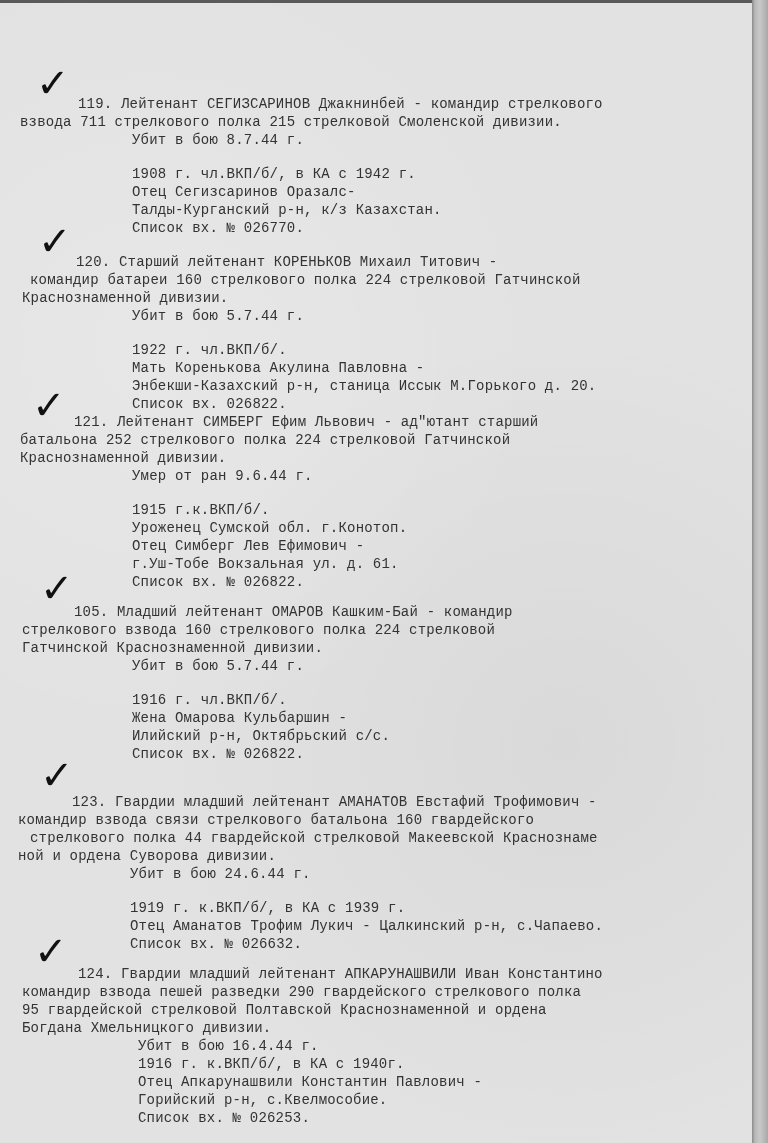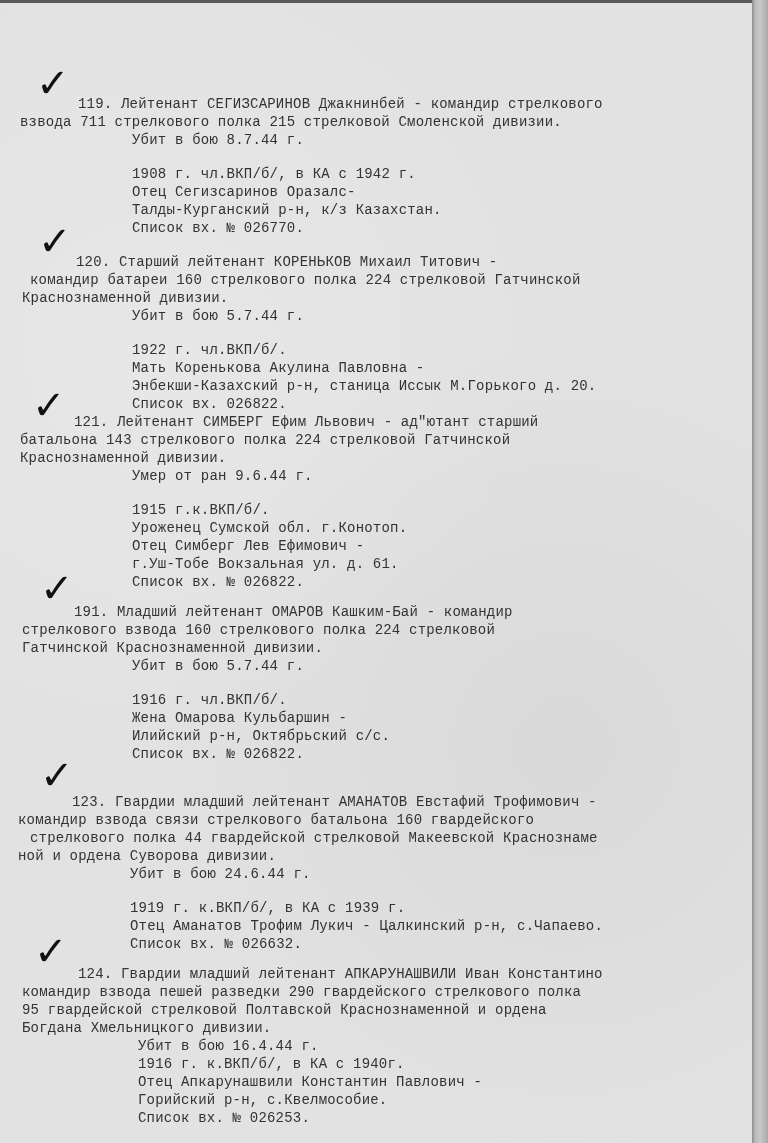--- a/index.html
+++ b/index.html
@@ -99,33 +99,33 @@
     <div class="text line" style="left:132px; top:304px;">Убит в бою 5.7.44 г.</div>
     <div class="text line" style="left:132px; top:338px;">1922 г. чл.ВКП/б/.</div>
     <div class="text line" style="left:132px; top:356px;">Мать Коренькова Акулина Павловна -</div>
     <div class="text line" style="left:132px; top:374px;">Энбекши-Казахский р-н, станица Иссык М.Горького д. 20.</div>
     <div class="text line" style="left:132px; top:392px;">Список вх. 026822.</div>
   </div>
 
   <div>
     <span class="check" style="left:32px; top:382px;">✓</span>
     <div class="text line" style="left:74px; top:410px;">121. Лейтенант СИМБЕРГ Ефим Львович - ад"ютант старший</div>
-    <div class="text line" style="left:20px; top:428px;">батальона 143 стрелкового полка 224 стрелковой Гатчинской</div>
+    <div class="text line" style="left:20px; top:428px;">батальона 252 стрелкового полка 224 стрелковой Гатчинской</div>
     <div class="text line" style="left:20px; top:446px;">Краснознаменной дивизии.</div>
     <div class="text line" style="left:132px; top:464px;">Умер от ран 9.6.44 г.</div>
     <div class="text line" style="left:132px; top:498px;">1915 г.к.ВКП/б/.</div>
     <div class="text line" style="left:132px; top:516px;">Уроженец Сумской обл. г.Конотоп.</div>
     <div class="text line" style="left:132px; top:534px;">Отец Симберг Лев Ефимович -</div>
     <div class="text line" style="left:132px; top:552px;">г.Уш-Тобе Вокзальная ул. д. 61.</div>
     <div class="text line" style="left:132px; top:570px;">Список вх. № 026822.</div>
   </div>
 
   <div>
     <span class="check" style="left:40px; top:565px;">✓</span>
-    <div class="text line" style="left:74px; top:600px;">191. Младший лейтенант ОМАРОВ Кашким-Бай - командир</div>
+    <div class="text line" style="left:74px; top:600px;">105. Младший лейтенант ОМАРОВ Кашким-Бай - командир</div>
     <div class="text line" style="left:22px; top:618px;">стрелкового взвода 160 стрелкового полка 224 стрелковой</div>
     <div class="text line" style="left:22px; top:636px;">Гатчинской Краснознаменной дивизии.</div>
     <div class="text line" style="left:132px; top:654px;">Убит в бою 5.7.44 г.</div>
     <div class="text line" style="left:132px; top:688px;">1916 г. чл.ВКП/б/.</div>
     <div class="text line" style="left:132px; top:706px;">Жена Омарова Кульбаршин -</div>
     <div class="text line" style="left:132px; top:724px;">Илийский р-н, Октябрьский с/с.</div>
     <div class="text line" style="left:132px; top:742px;">Список вх. № 026822.</div>
   </div>
 
 

